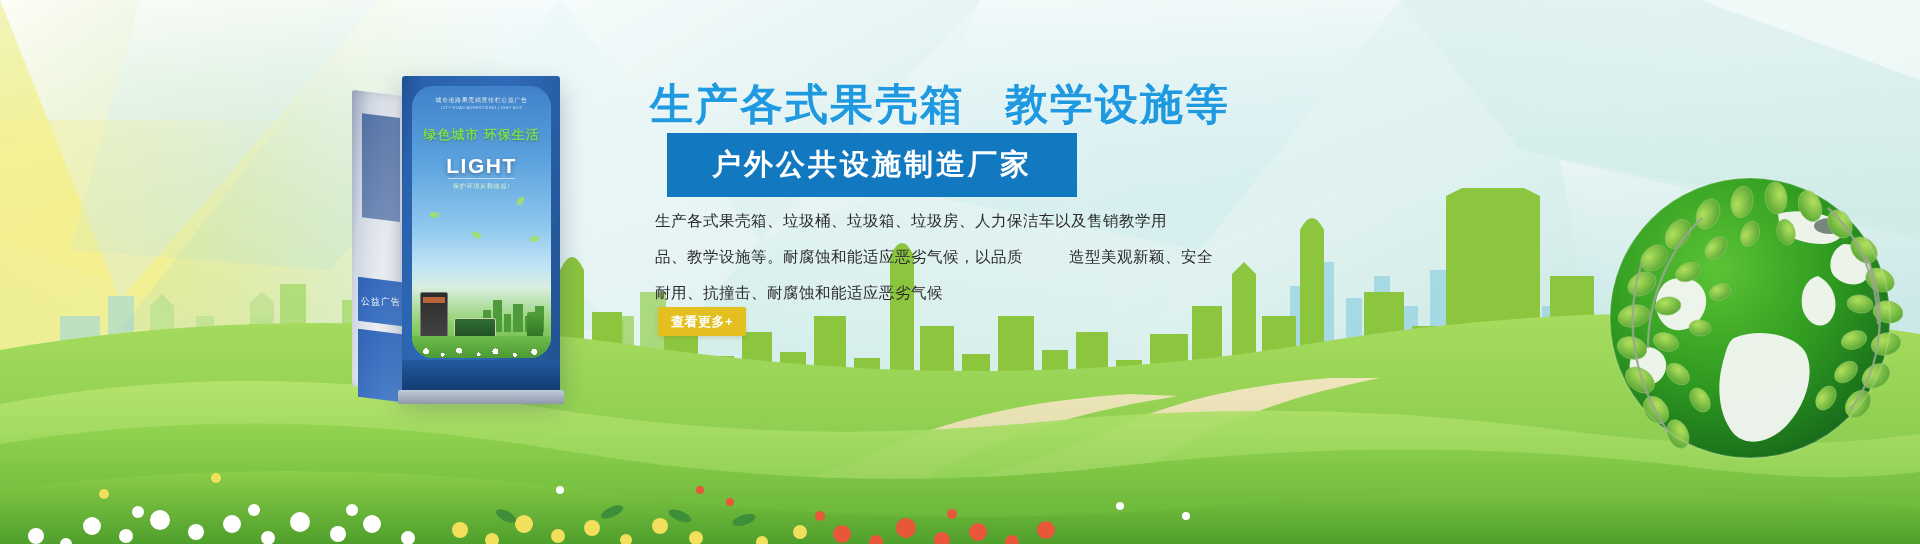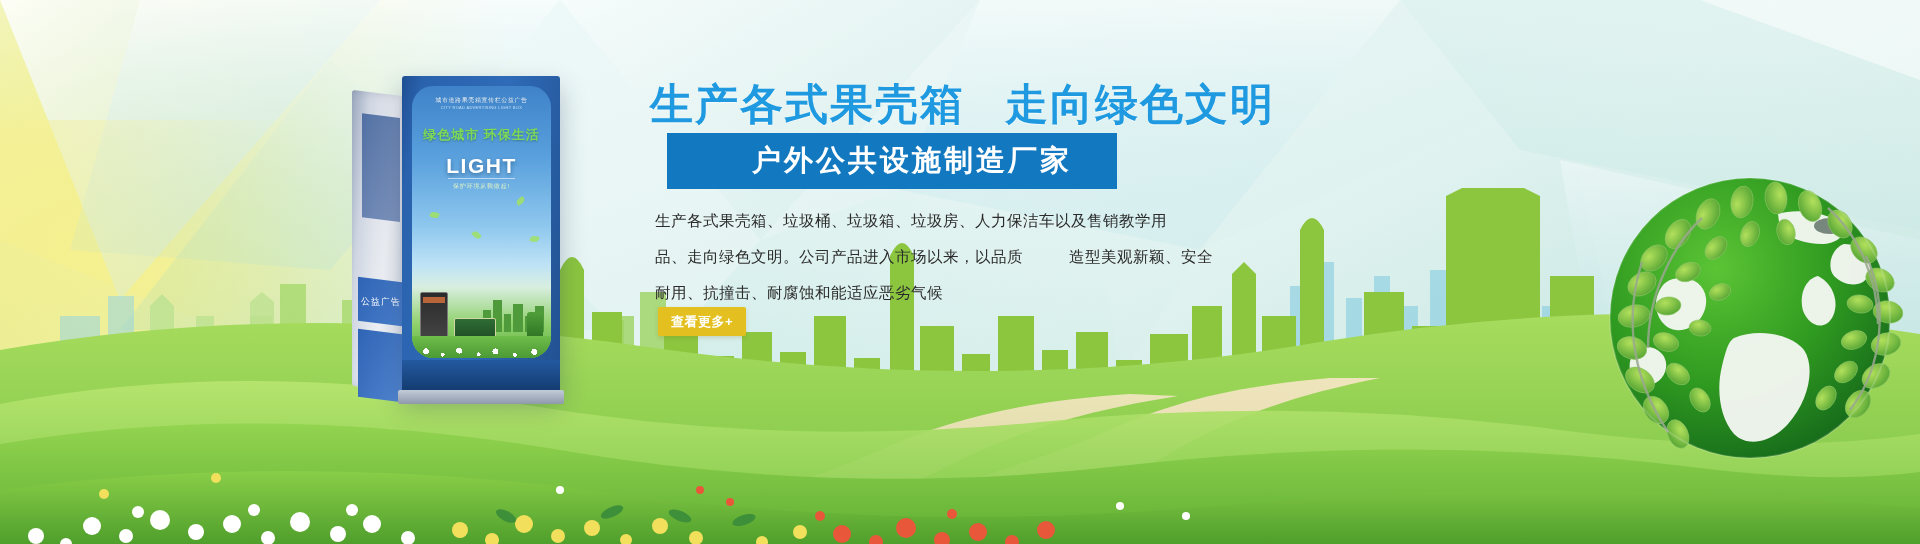--- a/index.html
+++ b/index.html
@@ -185,26 +185,25 @@
     white-space: nowrap;
     text-shadow: 0 1px 0 rgba(255,255,255,.6);
   }
   .headline .gap { display:inline-block; width: 40px; }
 
   .subbar {
     position: absolute;
     left: 667px;
     top: 133px;
     width: 410px;
-    height: 56px;
+    height: 64px;
     background: #1279c0;
     display: flex;
     align-items: center;
     justify-content: center;
-    padding-left: 40px;
   }
   .subbar-text {
     color: #ffffff;
     font-size: 29px;
     font-weight: bold;
     letter-spacing: 3px;
     white-space: nowrap;
   }
 
   .body-copy {
@@ -591,28 +590,28 @@
         <div class="ks-board"></div>
         <div class="ks-bin"></div>
         <div class="ks-daisies"></div>
       </div>
       <div class="kiosk-foot"></div>
     </div>
     <div class="kiosk-base"></div>
   </div>
 
   <div class="headline">
-    <span>生产各式果壳箱</span><span class="gap"></span><span>走向绿色文明</span>
+    <span>生产各式果壳箱</span><span class="gap"></span><span>教学设施等</span>
   </div>
 
   <div class="subbar">
     <span class="subbar-text">户外公共设施制造厂家</span>
   </div>
 
   <div class="body-copy">
     <p class="l1">生产各式果壳箱、垃圾桶、垃圾箱、垃圾房、人力保洁车以及售销教学用</p>
-    <p class="l2"><span>品、走向绿色文明。公司产品进入市场以来，以品质</span><span class="sp"></span><span>造型美观新颖、安全</span></p>
+    <p class="l2"><span>品、教学设施等。耐腐蚀和能适应恶劣气候，以品质</span><span class="sp"></span><span>造型美观新颖、安全</span></p>
     <p class="l3">耐用、抗撞击、耐腐蚀和能适应恶劣气候</p>
   </div>
 
   <button class="more-btn">查看更多+</button>
 
 </div>
 
 </body></html>

